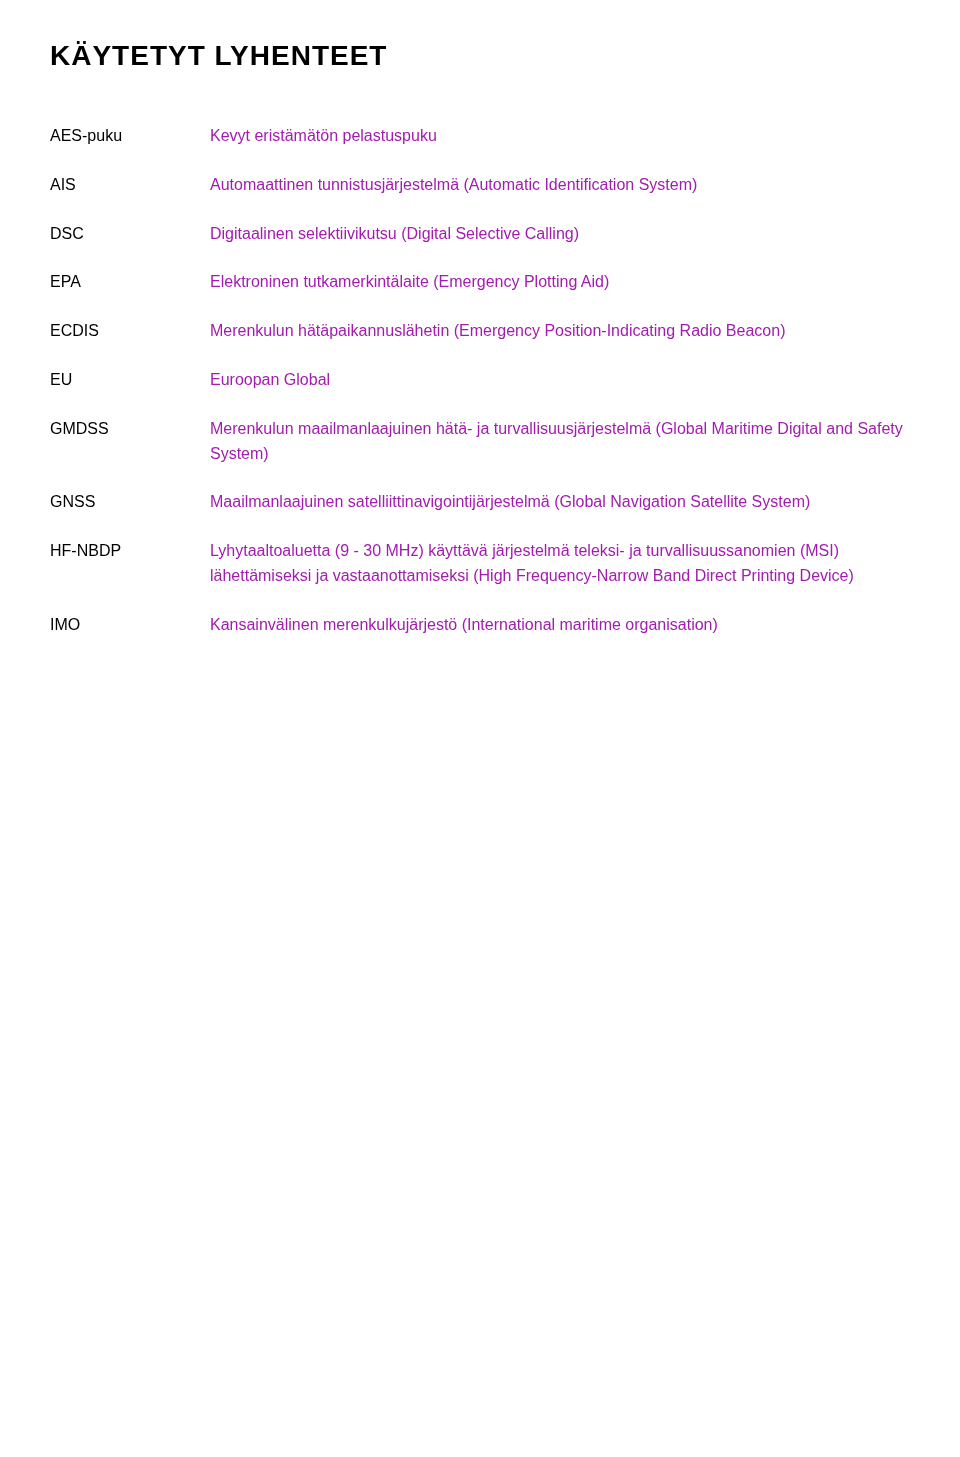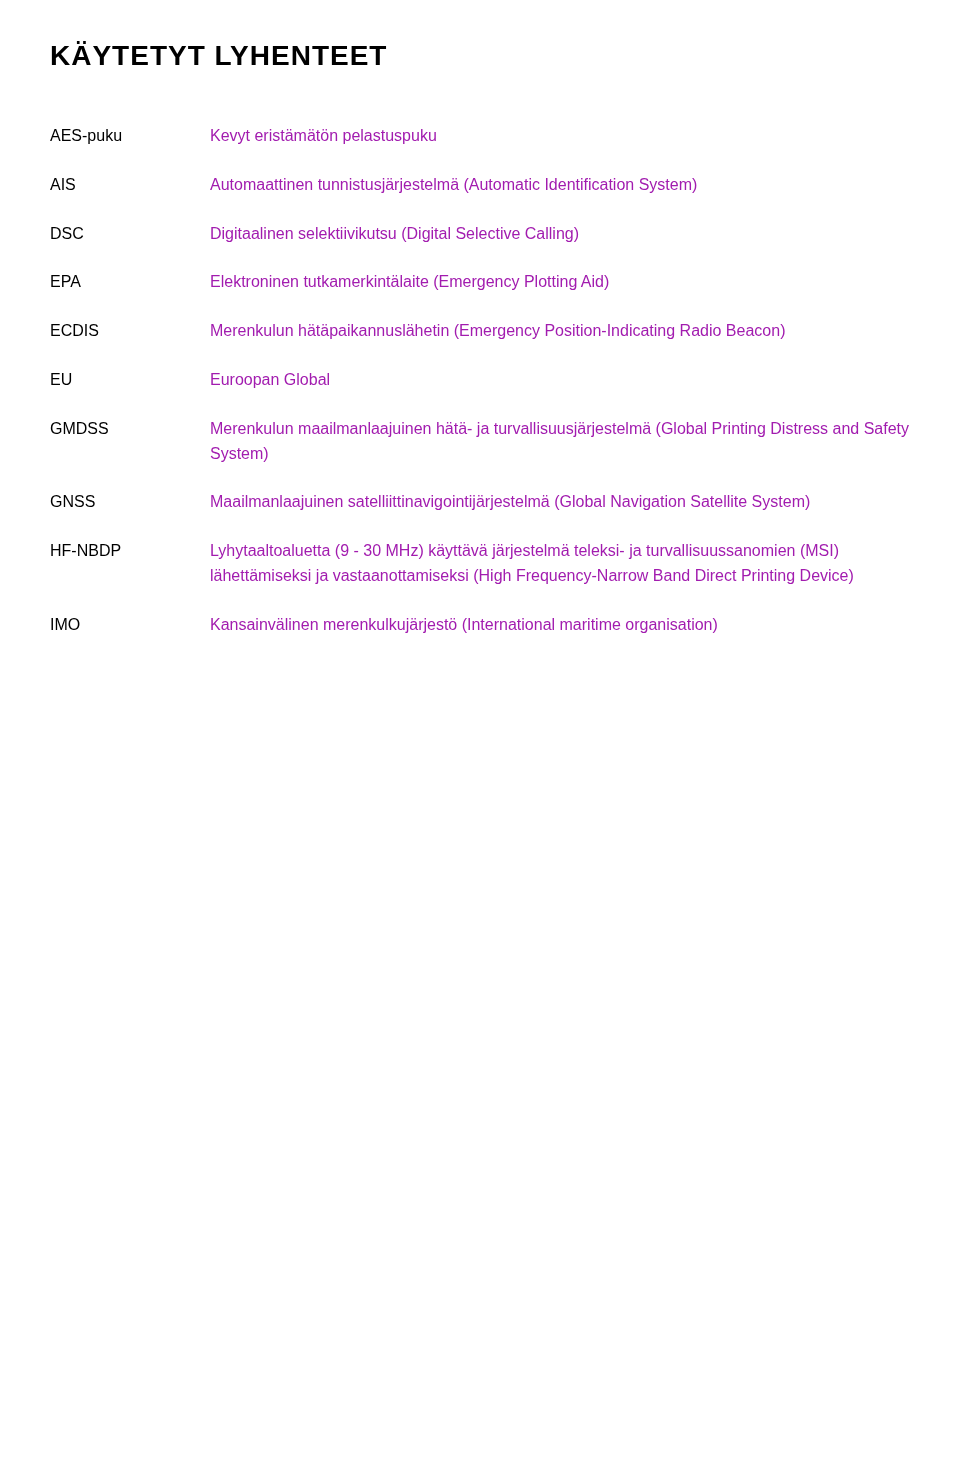--- a/index.html
+++ b/index.html
@@ -81,21 +81,21 @@
       <tr>
         <td class="abbr-col">ECDIS</td>
         <td class="desc-col">Merenkulun hätäpaikannuslähetin (Emergency Position-Indicating Radio Beacon)</td>
       </tr>
       <tr>
         <td class="abbr-col">EU</td>
         <td class="desc-col">Euroopan Global</td>
       </tr>
       <tr>
         <td class="abbr-col">GMDSS</td>
-        <td class="desc-col">Merenkulun maailmanlaajuinen hätä- ja turvallisuusjärjestelmä (Global Printing Distress and Safety System)</td>
+        <td class="desc-col">Merenkulun maailmanlaajuinen hätä- ja turvallisuusjärjestelmä (Global Maritime Digital and Safety System)</td>
       </tr>
       <tr>
         <td class="abbr-col">GNSS</td>
         <td class="desc-col">Maailmanlaajuinen satelliittinavigointijärjestelmä (Global Navigation Satellite System)</td>
       </tr>
       <tr>
         <td class="abbr-col">HF-NBDP</td>
         <td class="desc-col">Lyhytaaltoaluetta (9 - 30 MHz) käyttävä järjestelmä teleksi- ja turvallisuussanomien (MSI) lähettämiseksi ja vastaanottamiseksi (High Frequency-Narrow Band Direct Printing Device)</td>
       </tr>
       <tr>

